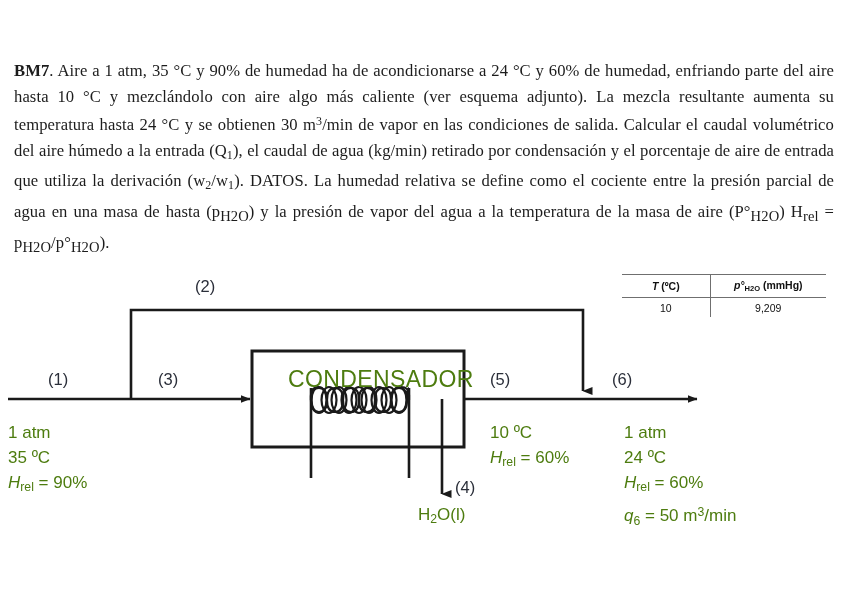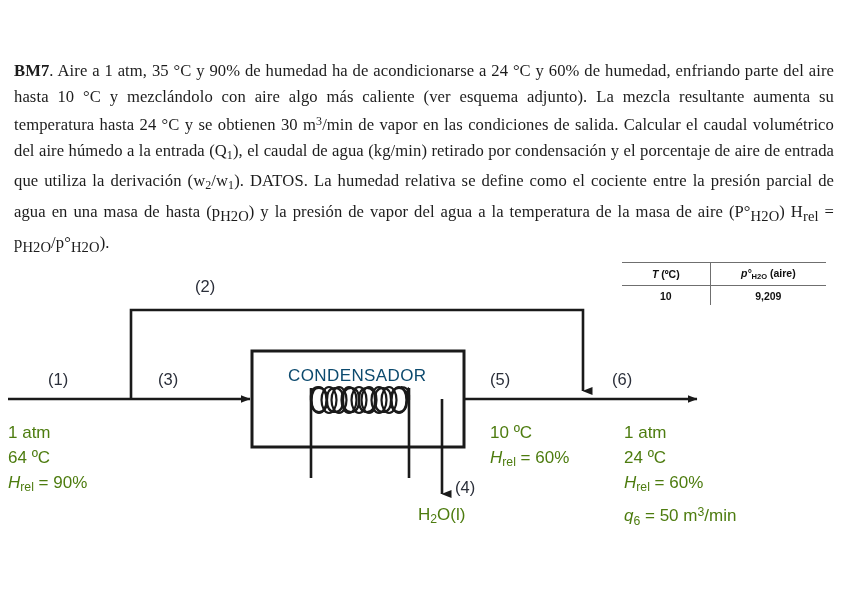--- a/index.html
+++ b/index.html
@@ -34,38 +34,38 @@
     font-family: "Liberation Serif", serif;
   }
   sub { font-size: 0.72em; vertical-align: -0.28em; }
   sup { font-size: 0.72em; vertical-align: 0.42em; }
   .sc { font-size: 0.88em; }
 
   
   #vptable {
     position: absolute;
     left: 622px;
-    top: 262px;
+    top: 274px;
     width: 204px;
     font-family: "Liberation Sans", sans-serif;
     font-size: 10.5px;
     color: #101010;
     border-collapse: collapse;
   }
   #vptable .hdr-row td {
     border-top: 1.4px solid #6f6f6f;
     border-bottom: 1.2px solid #6f6f6f;
     padding: 4px 0 4px 0;
     font-weight: bold;
     text-align: center;
   }
   #vptable td {
     padding: 3.4px 0;
     text-align: center;
-    font-weight: bold;
+    font-weight: normal;
   }
   #vptable .col-left  { width: 88px; border-right: 1.2px solid #6f6f6f; }
   #vptable .col-right { width: 116px; }
   #vptable tr.last td { border-bottom: 1.4px solid #6f6f6f; }
   #vptable .hdr-row .col-left, #vptable .hdr-row .col-right { font-style: normal; }
 
   
   #diagram {
     position: absolute;
     left: 0;
@@ -82,44 +82,44 @@
   .stream-num {
     font-size: 16.5px;
     color: #2b2f3a;
   }
   .spec {
     font-size: 17px;
     line-height: 25px;
   }
   .spec .it { font-style: italic; }
   .box-title {
-    font-size: 17px;
+    font-size: 23px;
     letter-spacing: 0.4px;
-    color: #0c4a6e;
+    color: #4d7c0f;
   }
 </style>
 </head>
 <body>
 
 <div id="statement">
   <span class="code">BM7</span><span>. Aire a 1 atm, 35 °C y 90% de humedad ha de acondicionarse a 24 °C y 60% de humedad,</span>
   <span>enfriando parte del aire hasta 10 °C y mezclándolo con aire algo más caliente (ver esquema adjunto).</span>
   <span>La mezcla resultante aumenta su temperatura hasta 24 °C y se obtienen 30 m</span><sup>3</sup><span>/min de vapor en las</span>
   <span>condiciones de salida. Calcular el caudal volumétrico del aire húmedo a la entrada (Q</span><sub>1</sub><span>), el caudal de</span>
   <span>agua (kg/min) retirado por condensación y el porcentaje de aire de entrada que utiliza la derivación</span>
   <span>(w</span><sub>2</sub><span>/w</span><sub>1</sub><span>). DATOS. La humedad relativa se define como el cociente entre la presión parcial de agua</span>
   <span>en una masa de hasta (p</span><sub class="sc">H2O</sub><span>) y la presión de vapor del agua a la temperatura de la masa de aire (P°</span><sub class="sc">H2O</sub><span>)</span>
   <span>H</span><sub class="sc">rel</sub><span> = p</span><sub class="sc">H2O</sub><span>/p°</span><sub class="sc">H2O</sub><span>).</span>
 </div>
 
 <table id="vptable">
   <tbody>
       <tr class="hdr-row">
     <td class="col-left"><i>T</i> <span>(ºC)</span></td>
-    <td class="col-right"><i>p°</i><sub>H2O</sub> <span>(aire)</span></td>
+    <td class="col-right"><i>p°</i><sub>H2O</sub> <span>(mmHg)</span></td>
   </tr>
   <tr>
     <td class="col-left">10</td>
     <td class="col-right">9,209</td>
   </tr>
 </tbody>
   </table>
 
 <div id="diagram">
 
@@ -175,21 +175,21 @@
 
   <div class="dtext stream-num" style="left:48px;  top:370px;">(1)</div>
   <div class="dtext stream-num" style="left:195px; top:277px;">(2)</div>
   <div class="dtext stream-num" style="left:158px; top:370px;">(3)</div>
   <div class="dtext stream-num" style="left:455px; top:478px;">(4)</div>
   <div class="dtext stream-num" style="left:490px; top:370px;">(5)</div>
   <div class="dtext stream-num" style="left:612px; top:370px;">(6)</div>
 
   <div class="dtext spec" style="left:8px; top:420px;">
     <div>1 atm</div>
-    <div>64 ºC</div>
+    <div>35 ºC</div>
     <div><span class="it">H</span><sub>rel</sub><span> = 90%</span></div>
   </div>
 
   <div class="dtext spec" style="left:490px; top:420px;">
     <div>10 ºC</div>
     <div><span class="it">H</span><sub>rel</sub><span> = 60%</span></div>
   </div>
 
   <div class="dtext spec" style="left:624px; top:420px;">
     <div>1 atm</div>

